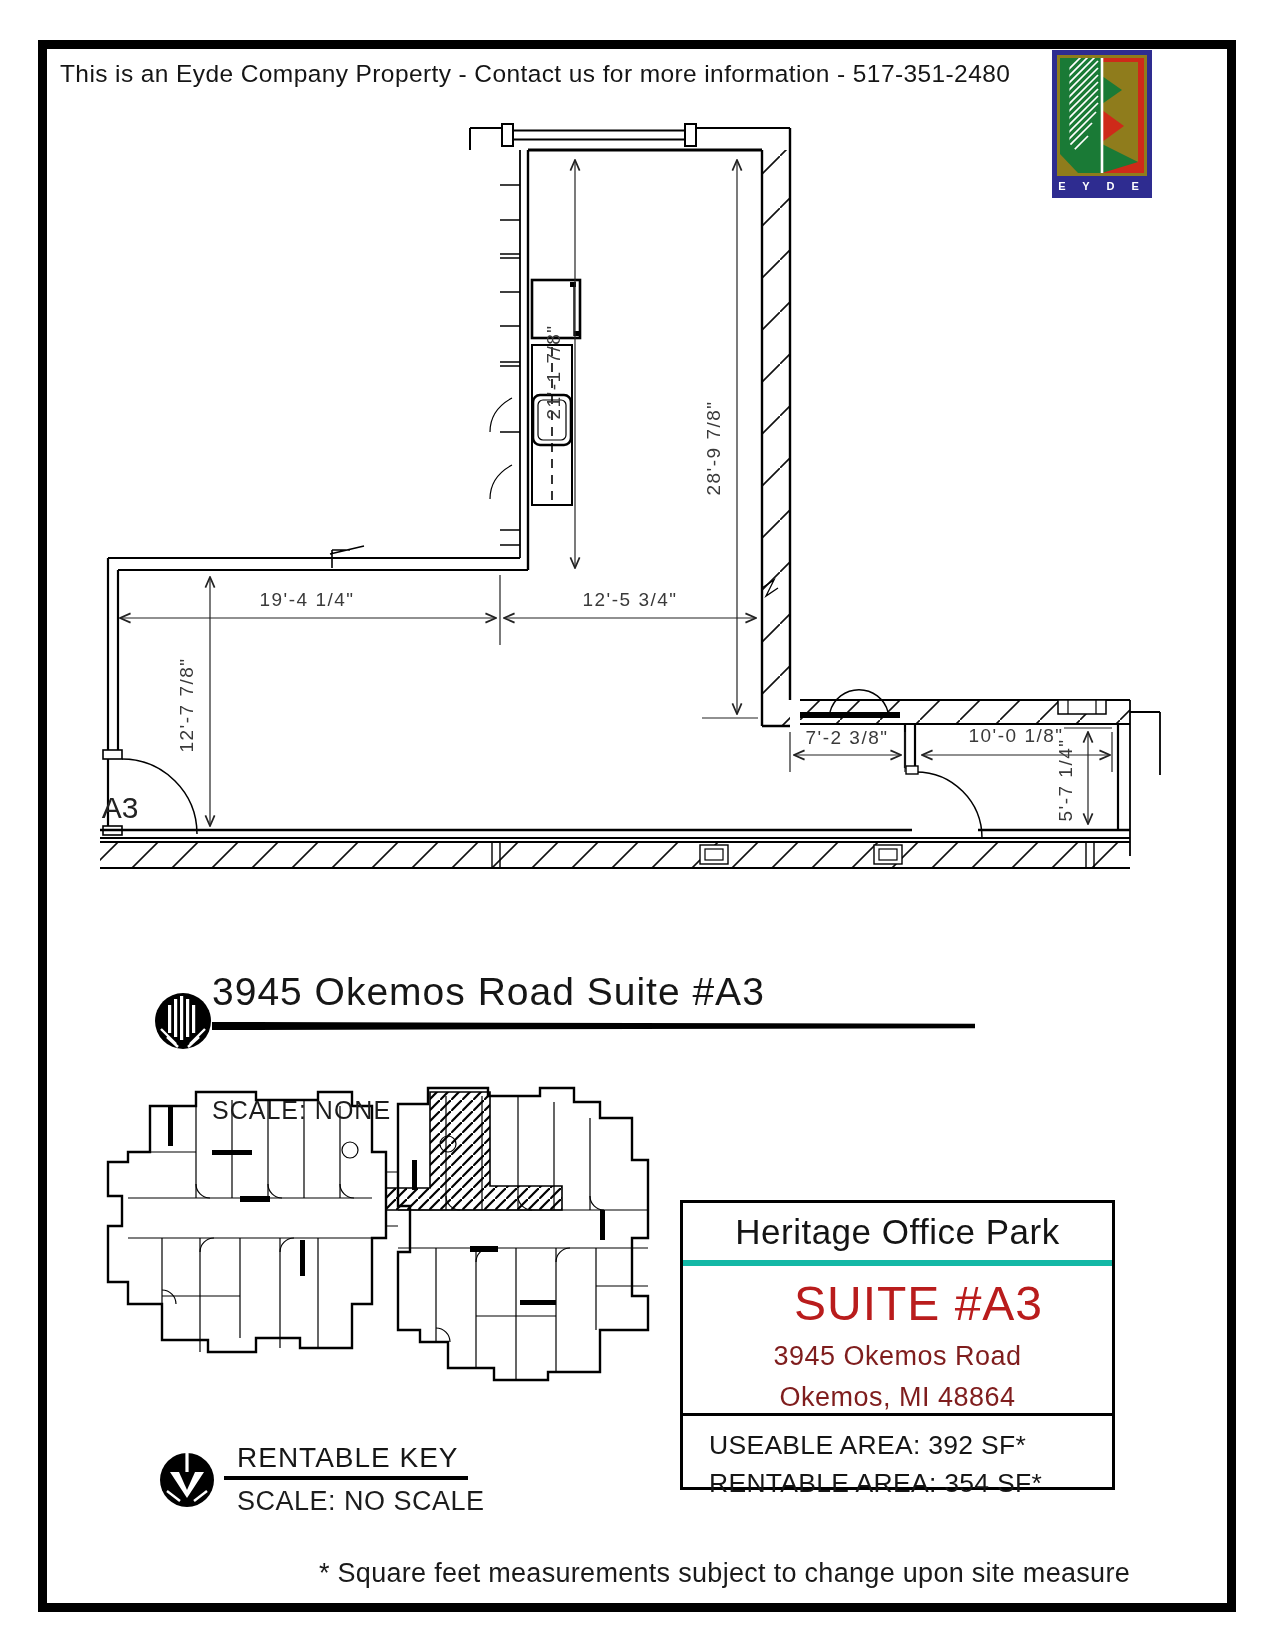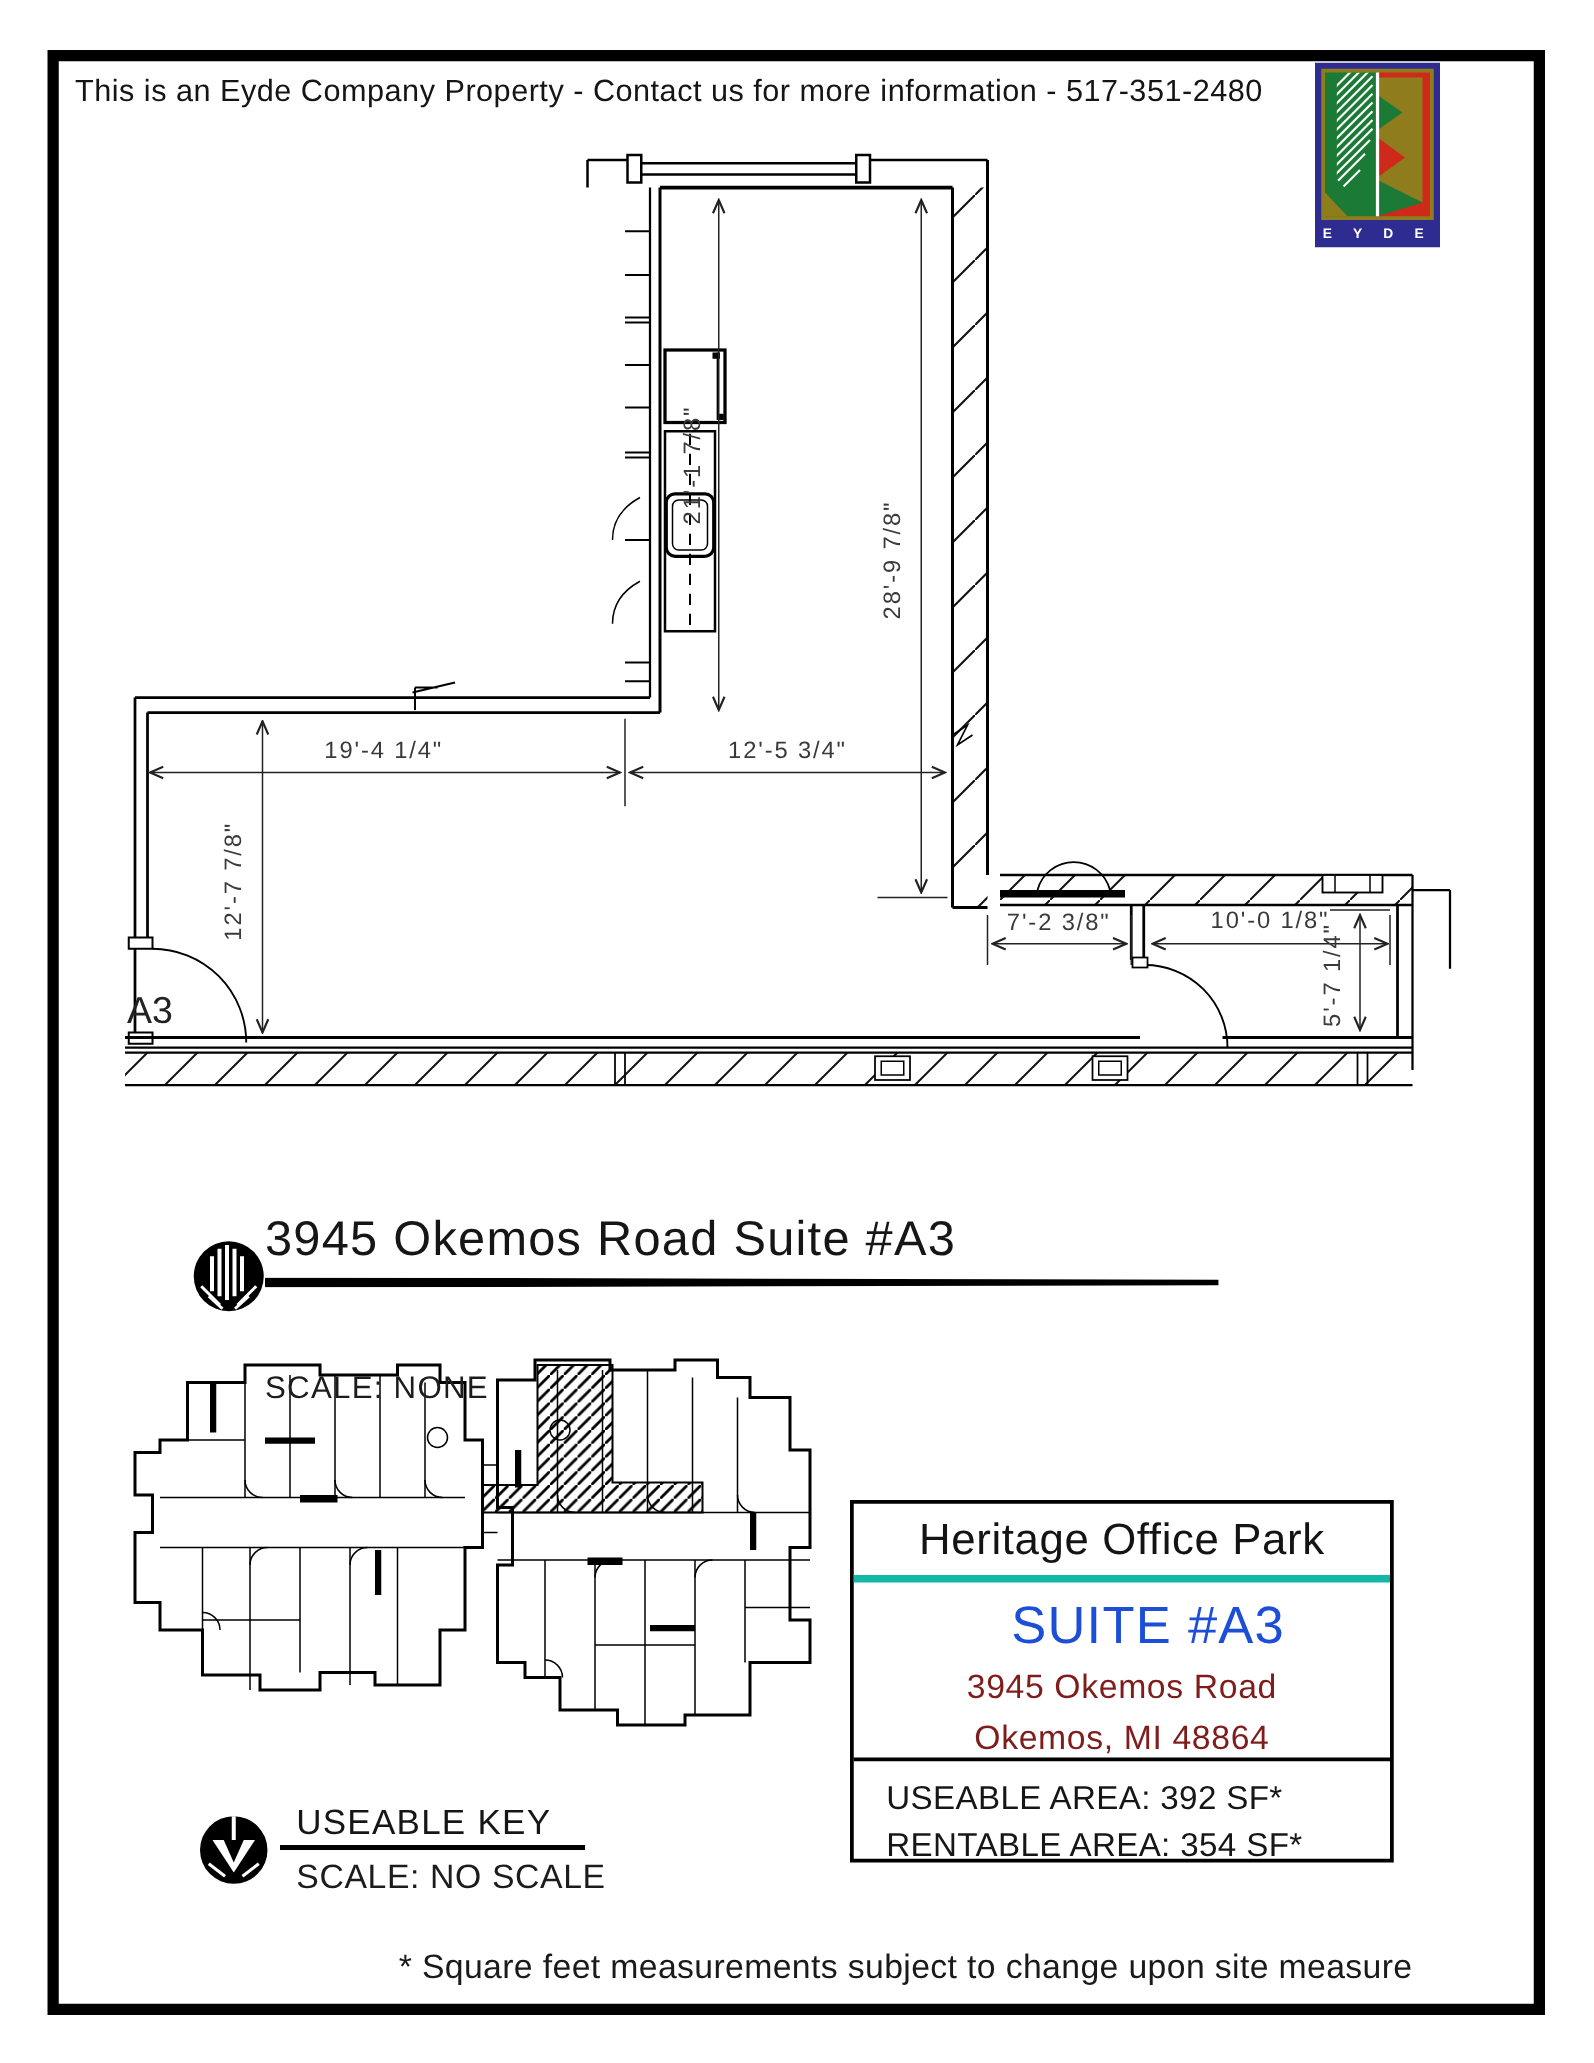--- a/index.html
+++ b/index.html
@@ -16,21 +16,21 @@
               clip-path:polygon(0 0,100% 22%,100% 78%,0 100%);}
   #title-scale{left:212px;top:1096px;font-size:25px;letter-spacing:1px;color:#1c1c1c;}
   #key-title{left:237px;top:1442px;font-size:28px;letter-spacing:1px;color:#161616;}
   #key-rule{left:224px;top:1476px;width:244px;height:4px;background:#000;}
   #key-scale{left:237px;top:1486px;font-size:27px;letter-spacing:.5px;color:#1c1c1c;}
   #info-box{left:680px;top:1200px;width:435px;height:290px;border:3px solid #000;
             display:flex;flex-direction:column;box-sizing:border-box;}
   #info-park{border-bottom:6px solid #14b8a6;text-align:center;font-size:35px;
              letter-spacing:.5px;padding:9px 0 8px 0;color:#141414;}
   #info-mid{flex:1;text-align:center;padding-top:10px;}
-  #info-suite{font-size:42px;letter-spacing:1px;color:#1d4ed8;padding-left:42px;}
+  #info-suite{font-size:48px;letter-spacing:1px;color:#b91c1c;padding-left:42px;}
   .info-addr{font-size:27px;margin-top:10px;color:#7f1d1d;letter-spacing:.5px;}
   #info-areas{border-top:3px solid #000;padding:10px 0 10px 26px;font-size:26.5px;
               line-height:1.45;color:#161616;letter-spacing:.3px;}
   #footnote{left:180px;top:1558px;width:950px;text-align:right;font-size:27px;
             color:#1a1a1a;letter-spacing:.3px;}
   svg text{font-family:"Liberation Sans", sans-serif;}
   .dim-t{font-size:19px;fill:#3a3a3a;letter-spacing:1.5px;}
 </style>
 </head>
 <body>
@@ -276,21 +276,21 @@
     </g>
 
     <path d="M430,1092 H490 V1186 H562 V1210 H386 V1188 H430 Z" fill="url(#hatchDense)" stroke="#000" stroke-width="1.6"></path>
   </g>
 </svg>
 
 <div class="abs" id="title-text">3945 Okemos Road Suite #A3</div>
 <div class="abs" id="title-rule"></div>
 <div class="abs" id="title-scale">SCALE: NONE</div>
 
-<div class="abs" id="key-title">USEABLE KEY</div>
+<div class="abs" id="key-title">RENTABLE KEY</div>
 <div class="abs" id="key-rule"></div>
 <div class="abs" id="key-scale">SCALE: NO SCALE</div>
 
 <div class="abs" id="info-box">
   <div id="info-park">Heritage Office Park</div>
   <div id="info-mid">
     <div id="info-suite">SUITE #A3</div>
     <div class="info-addr">3945 Okemos Road</div>
     <div class="info-addr">Okemos, MI 48864</div>
   </div>

